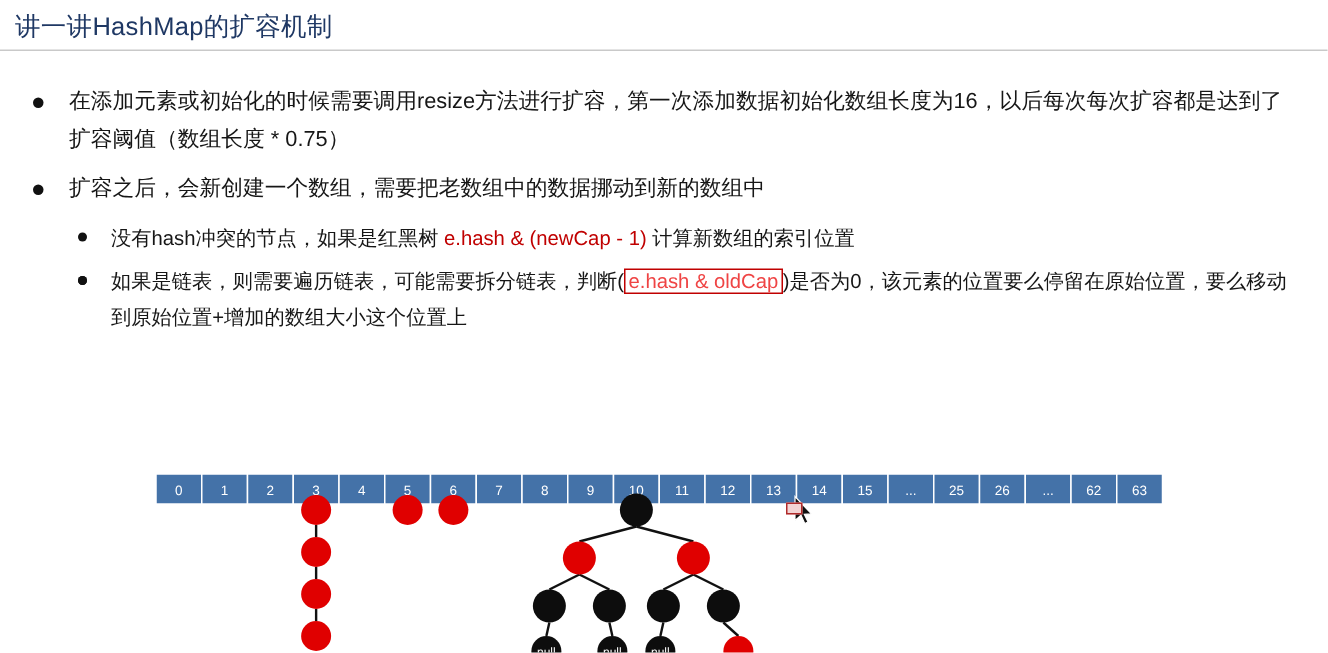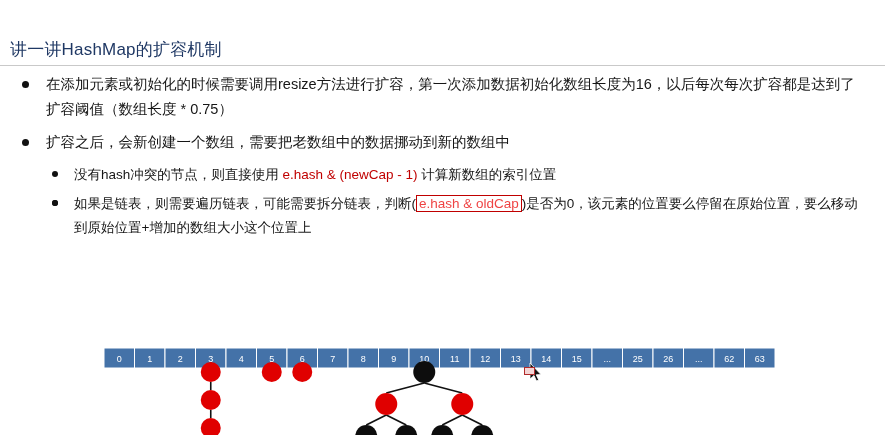--- a/index.html
+++ b/index.html
@@ -12,42 +12,41 @@
     background: #ffffff;
     font-family: "Liberation Sans", sans-serif;
     color: #1a1a1a;
     overflow: hidden;
     position: relative;
   }
   .page {
     position: relative;
     width: 885px;
     height: 324px;
-    margin-top: 32px;
   }
   .title {
     position: absolute;
     left: 10px;
     top: 6px;
     font-size: 17px;
     color: #1f3864;
     letter-spacing: 0.2px;
   }
   .title-rule {
     position: absolute;
     left: 0px;
     top: 33px;
     width: 885px;
     height: 1px;
     background: #c9c9c9;
   }
   .content {
     position: absolute;
     left: 0;
-    top: 40px;
+    top: 56px;
     width: 885px;
   }
   .bullet-l1 {
     position: relative;
     padding-left: 46px;
     padding-right: 26px;
     font-size: 14.5px;
     line-height: 25px;
     margin-bottom: 8px;
     color: #161616;
@@ -128,21 +127,21 @@
     </div>
 
 
     <div class="bullet-l1">
       <span class="dot"></span>
       <span>扩容之后，会新创建一个数组，需要把老数组中的数据挪动到新的数组中</span>
     </div>
 
     <div class="bullet-l2">
       <span class="dot"></span>
-      <span>没有hash冲突的节点，则直接使用 </span><span class="code-red">e.hash &amp; (newCap - 1)</span><span> 计算新数组的索引位置</span>
+      <span>没有hash冲突的节点，如果是红黑树 </span><span class="code-red">e.hash &amp; (newCap - 1)</span><span> 计算新数组的索引位置</span>
     </div>
 
     <div class="bullet-l2">
       <span class="dot"></span>
     </div>
 
     <div class="bullet-l2">
       <span class="dot"></span>
       <span>如果是链表，则需要遍历链表，可能需要拆分链表，判断(</span><span class="boxed">e.hash &amp; oldCap</span><span>)是否为0，该元素的位置要么停留在原始位置，要么移动到原始位置+增加的数组大小这个位置上</span>
     </div>

